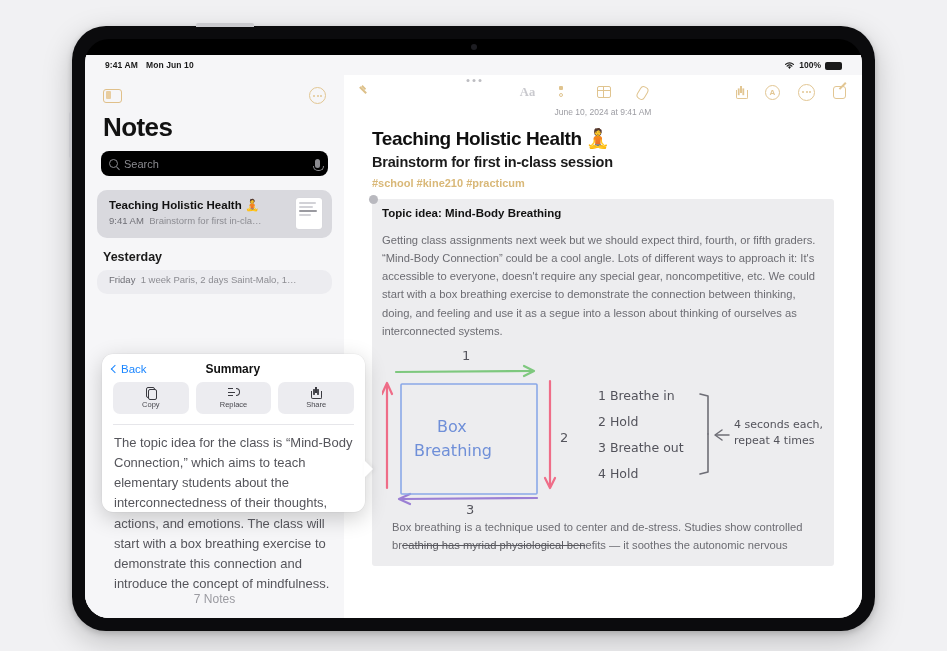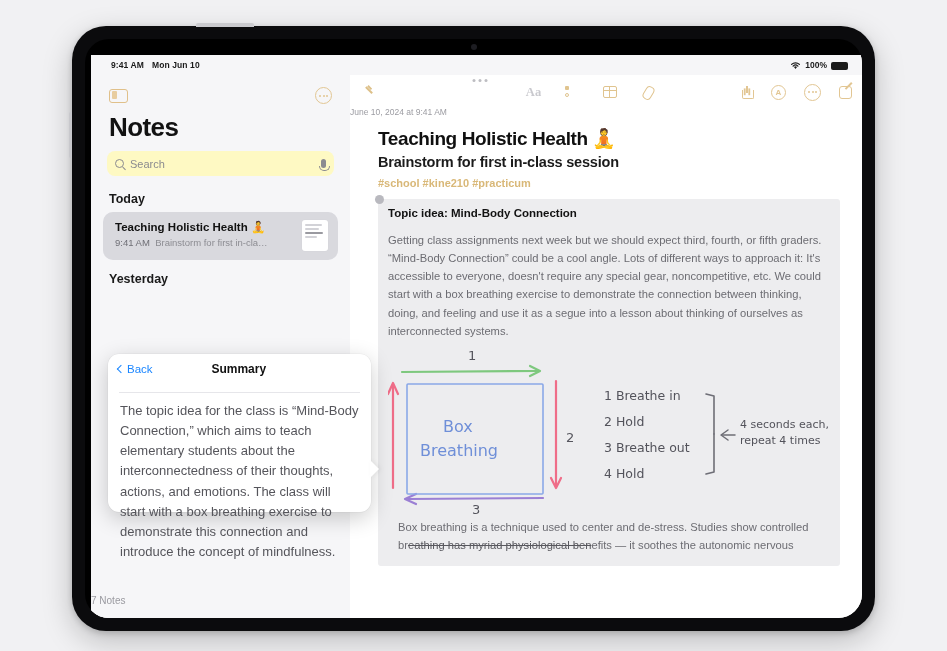--- a/index.html
+++ b/index.html
@@ -33,21 +33,21 @@
     position: absolute; left: -3px; top: 86px; width: 3px; height: 46px;
     background: #c8c8cc; border-radius: 2px 0 0 2px;
   }
   #power-btn {
     position: absolute; left: 124px; top: -3px; width: 58px; height: 4px;
     background: #cacace; border-radius: 2px 2px 0 0;
   }
 
   
   #screen {
-    position: absolute; left: 6px; top: 16px;
+    position: absolute; left: 0; top: 16px;
     width: 777px; height: 563px;
     background: #ffffff; overflow: hidden;
   }
 
   
   #statusbar {
     position: absolute; left: 0; top: 0; width: 100%; height: 20px;
     display: flex; align-items: center; justify-content: space-between;
     padding: 0 20px; font-size: 8.5px; color: #1a1a1a; font-weight: 600;
     background: #f6f6f8;
@@ -89,21 +89,21 @@
   }
   .circ-btn .dots { display:flex; gap:1.5px; }
   .circ-btn .dots i { width:2px;height:2px;border-radius:50%;background:#e2c693;display:block;}
 
   #sb-title {
     padding: 6px 18px 8px 18px;
     font-size: 26px; font-weight: 700; letter-spacing: -.6px; color: #121212;
   }
   #search {
     margin: 0 16px 14px 16px; height: 25px; border-radius: 8px;
-    background: #fef9c3; display:flex; align-items:center; gap:6px; padding: 0 8px;
+    background: #000000; display:flex; align-items:center; gap:6px; padding: 0 8px;
     color: #8b8b90; font-size: 11px;
   }
   .mag { width:9px;height:9px;border:1.4px solid #8b8b90;border-radius:50%;position:relative;flex:none;}
   .mag::after{content:"";position:absolute;right:-3px;bottom:-2.5px;width:4px;height:1.4px;background:#8b8b90;transform:rotate(45deg);}
   #search .ph { flex:1; }
   .mic { width:5px;height:9px;border-radius:3px;background:#8b8b90;position:relative;flex:none;}
   .mic::after{content:"";position:absolute;left:-2px;bottom:-3px;width:9px;height:4px;border:1.3px solid #8b8b90;border-top:none;border-radius:0 0 6px 6px;}
 
   .sec-head {
     padding: 2px 18px 6px 18px; font-size: 12.5px; font-weight: 700; color:#1a1a1a;
@@ -120,21 +120,21 @@
   .nr-sub .tm { color:#6f6f76; }
   .thumb {
     width: 26px; height: 31px; background:#fff; border-radius:3px; flex:none;
     box-shadow: 0 0 0 .5px #d5d5da; padding:4px 3px; display:flex; flex-direction:column; gap:2px;
   }
   .thumb i { display:block; height:2px; background:#d2d2d7; border-radius:1px; }
   .thumb i:nth-child(1){width:85%} .thumb i:nth-child(2){width:70%}
   .thumb i:nth-child(3){width:90%;background:#9a9aa0} .thumb i:nth-child(4){width:60%}
 
   #sb-foot {
-    margin-top:auto; font-size:10px; color:#9a9aa0;
+    margin-top:auto; text-align:center; font-size:12px; color:#9a9aa0;
     padding: 8px 0 12px 0; background:#f6f6f8;
   }
 
   
   #editor {
     position:absolute; left: 259px; top: 20px; width: 518px; height: 543px;
     background:#fff;
   }
   #ed-toolbar {
     display:flex; align-items:center; height: 34px; padding: 0 16px; gap: 0;
@@ -162,21 +162,21 @@
   .ico-clip{width:12px;height:13px;position:relative;}
   .ico-clip::before{content:"";position:absolute;left:3px;top:0;width:7px;height:12px;border:1.6px solid #e0c48f;border-radius:4px;transform:rotate(30deg);}
   .ico-share{width:12px;height:13px;position:relative;}
   .ico-share::before{content:"";position:absolute;left:1px;top:4px;width:10px;height:8px;border:1.4px solid #e2c693;border-top:none;border-radius:0 0 2px 2px;}
   .ico-share::after{content:"";position:absolute;left:5px;top:0;width:1.5px;height:7px;background:#e2c693;
     box-shadow: -2.3px 2.3px 0 -0.1px #e2c693, 2.3px 2.3px 0 -0.1px #e2c693;}
   .ico-ai{width:15px;height:15px;border-radius:50%;border:1.4px solid #e2c693;display:flex;align-items:center;justify-content:center;font-size:8px;color:#e2c693;font-weight:600;}
   .ico-compose{width:13px;height:13px;border:1.5px solid #e2c693;border-radius:3px;position:relative;}
   .ico-compose::after{content:"";position:absolute;right:-2px;top:-2px;width:9px;height:1.6px;background:#e2c693;transform:rotate(-45deg);}
 
-  #ed-date { text-align:left; font-size:8.5px; color:#9c9ca2; margin-top:-2px; }
+  #ed-date { text-align:center; font-size:8.5px; color:#9c9ca2; margin-top:-2px; }
   #ed-body { padding: 10px 28px 0 28px; }
   #ed-title { font-size:19px; font-weight:700; color:#101010; letter-spacing:-.4px; }
   #ed-sub { font-size:14.5px; font-weight:700; color:#1b1b1b; margin-top:4px; letter-spacing:-.2px;}
   #ed-tags { font-size:11px; color:#d9b878; margin-top:7px; font-weight:600;}
 
   #highlight {
     position:relative; margin-top:10px; background:#ededef; border-radius:3px;
     padding: 8px 10px 12px 10px;
   }
   #sel-handle {
@@ -279,41 +279,48 @@
           </div>
 
           <div id="sb-title">Notes</div>
 
           <div id="search">
             <span class="mag"></span>
             <span class="ph">Search</span>
             <span class="mic"></span>
           </div>
 
-          <div class="sec-head">Today</div>
           <div class="note-group">
             <div class="note-row selected">
               <div class="nr-main">
                 <div class="nr-title">Teaching Holistic Health 🧘</div>
                 <div class="nr-sub">
                   <span class="tm">9:41 AM</span>
                   &nbsp;<span>Brainstorm for first in-cla…</span>
                 </div>
               </div>
               <div class="thumb">
                 <i></i>
                   <i></i>
                   <i></i>
                   <i></i>
               </div>
             </div>
           </div>
 
           <div class="sec-head">Yesterday</div>
           <div class="note-group">
+            <div class="note-row" style="padding-top:4px;">
+              <div class="nr-main">
+                <div class="nr-sub" style="margin-top:0;">
+                  <span class="tm">Friday</span>
+                  &nbsp;<span>1 week Paris, 2 days Saint-Malo, 1…</span>
+                </div>
+              </div>
+            </div>
           </div>
 
           <div id="sb-foot">7 Notes</div>
         </div>
 
         <div id="editor">
           <div id="ed-toolbar">
             <div class="tb-left">
               <span class="expand-arrow"></span>
             </div>
@@ -344,21 +351,21 @@
 
           <div id="ed-date">June 10, 2024 at 9:41 AM</div>
 
           <div id="ed-body">
             <div id="ed-title">Teaching Holistic Health 🧘</div>
             <div id="ed-sub">Brainstorm for first in-class session</div>
             <div id="ed-tags">#school #kine210 #practicum</div>
 
             <div id="highlight">
               <span id="sel-handle"></span>
-              <div id="h-head">Topic idea: Mind-Body Connection</div>
+              <div id="h-head">Topic idea: Mind-Body Breathing</div>
               <div id="h-para">Getting class assignments next week but we should expect third, fourth, or fifth graders. “Mind-Body Connection” could be a cool angle. Lots of different ways to approach it: It's accessible to everyone, doesn't require any special gear, noncompetitive, etc. We could start with a box breathing exercise to demonstrate the connection between thinking, doing, and feeling and use it as a segue into a lesson about thinking of ourselves as interconnected systems.</div>
 
               <div id="diagram">
                 <svg width="460" height="168" viewBox="0 0 460 168">
 
                   <path d="M14 26 L150 25" stroke="#7ec87e" stroke-width="2.2" fill="none" stroke-linecap="round"></path>
                   <path d="M142 20 L152 25 L142 30" stroke="#7ec87e" stroke-width="2.2" fill="none" stroke-linecap="round" stroke-linejoin="round"></path>
 
                   <path d="M168 35 L168 140" stroke="#ef6d88" stroke-width="2.2" fill="none" stroke-linecap="round"></path>
                   <path d="M163 132 L168 142 L173 132" stroke="#ef6d88" stroke-width="2.2" fill="none" stroke-linecap="round" stroke-linejoin="round"></path>
@@ -405,20 +412,39 @@
 
         <div id="popover">
           <div id="pop-tail"></div>
           <div id="pop-head">
             <span id="pop-back">
               <span class="chev-l"></span>
               <span>Back</span>
             </span>
             <span id="pop-title">Summary</span>
           </div>
+          <div id="pop-actions">
+            <div class="act">
+              <span class="ic-copy"></span>
+              <span class="lbl">Copy</span>
+            </div>
+            <div class="act">
+              <span class="ic-replace">
+                  <i></i>
+                  <i></i>
+                  <i></i>
+                  <b></b>
+                </span>
+              <span class="lbl">Replace</span>
+            </div>
+            <div class="act">
+              <span class="ic-share2"></span>
+              <span class="lbl">Share</span>
+            </div>
+          </div>
           <div id="pop-div"></div>
           <div id="pop-text">The topic idea for the class is “Mind-Body Connection,” which aims to teach elementary students about the interconnectedness of their thoughts, actions, and emotions. The class will start with a box breathing exercise to demonstrate this connection and introduce the concept of mindfulness.</div>
         </div>
 
       </div>
     </div>
   </div>
 </div>
 
 </body></html>

